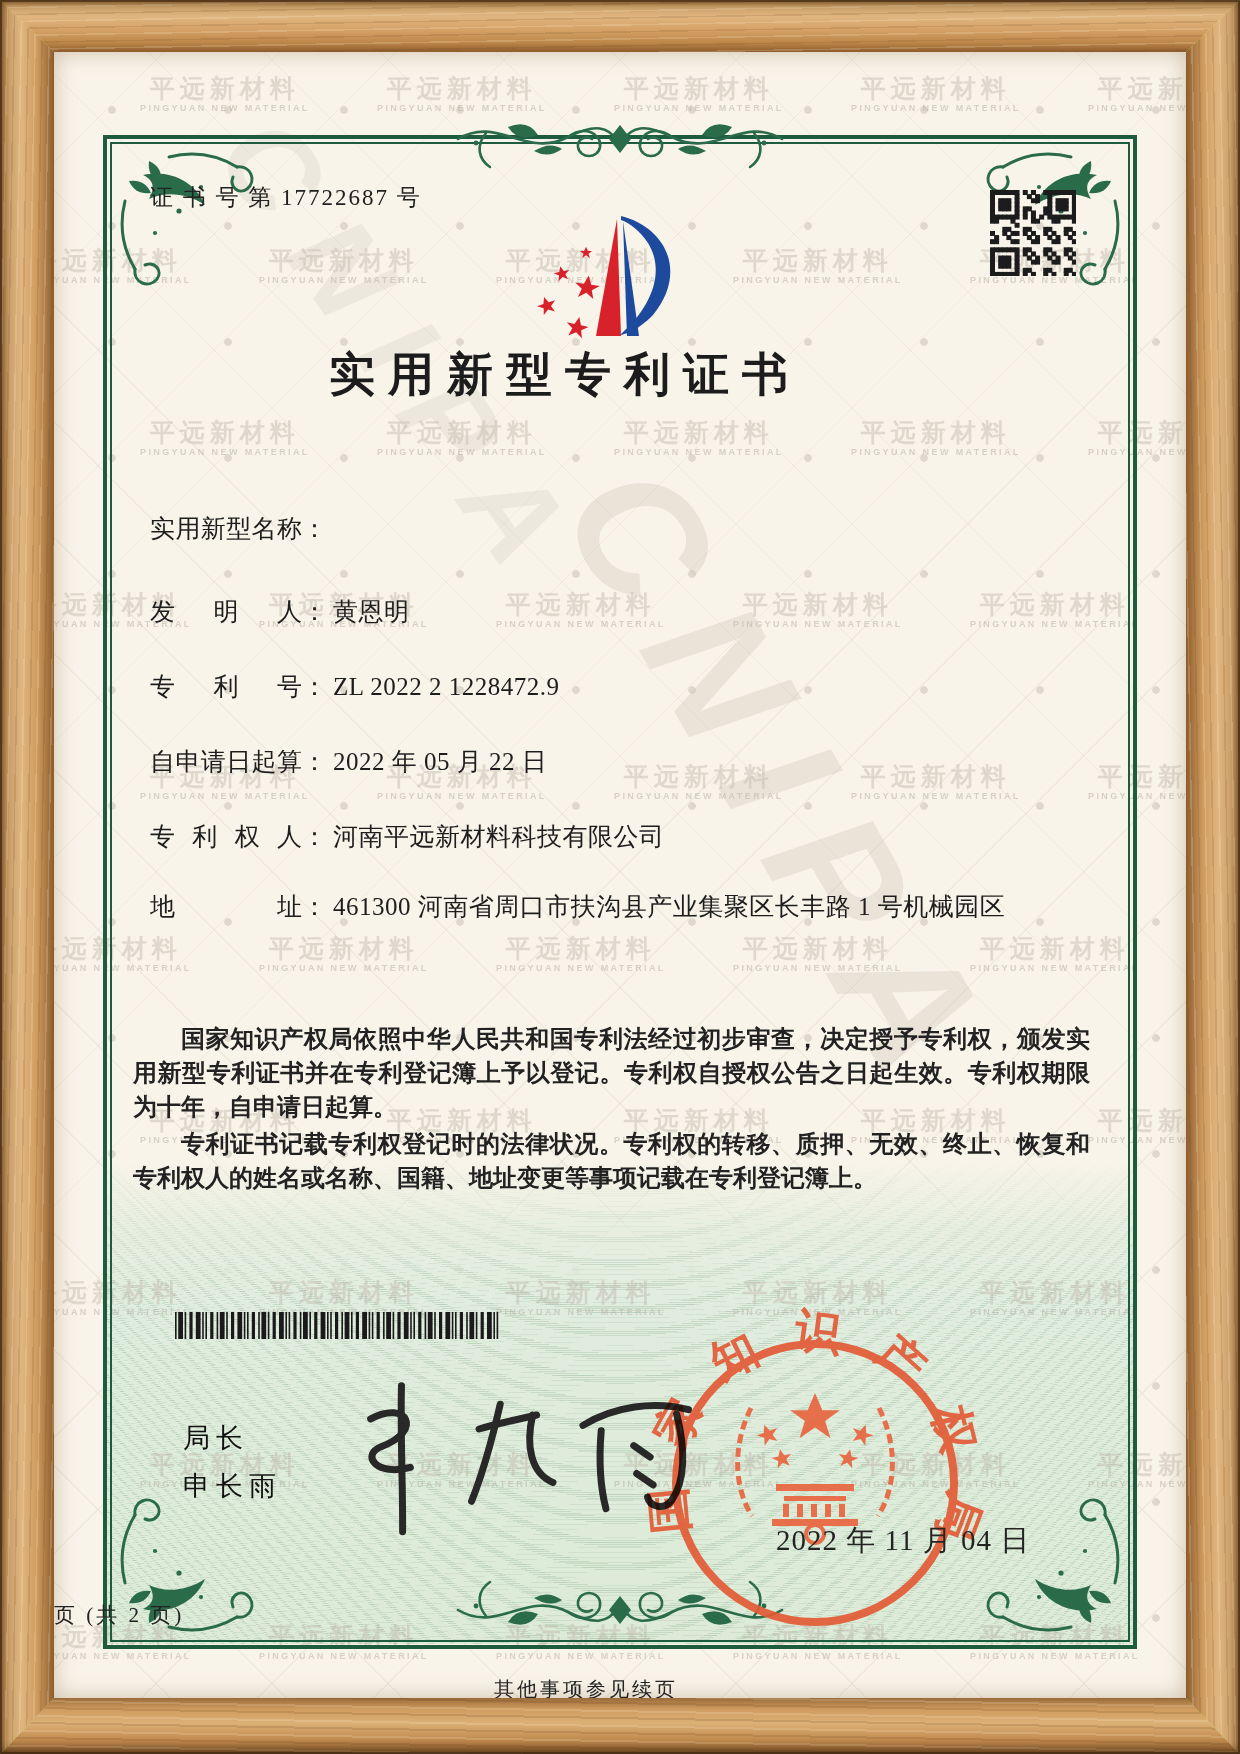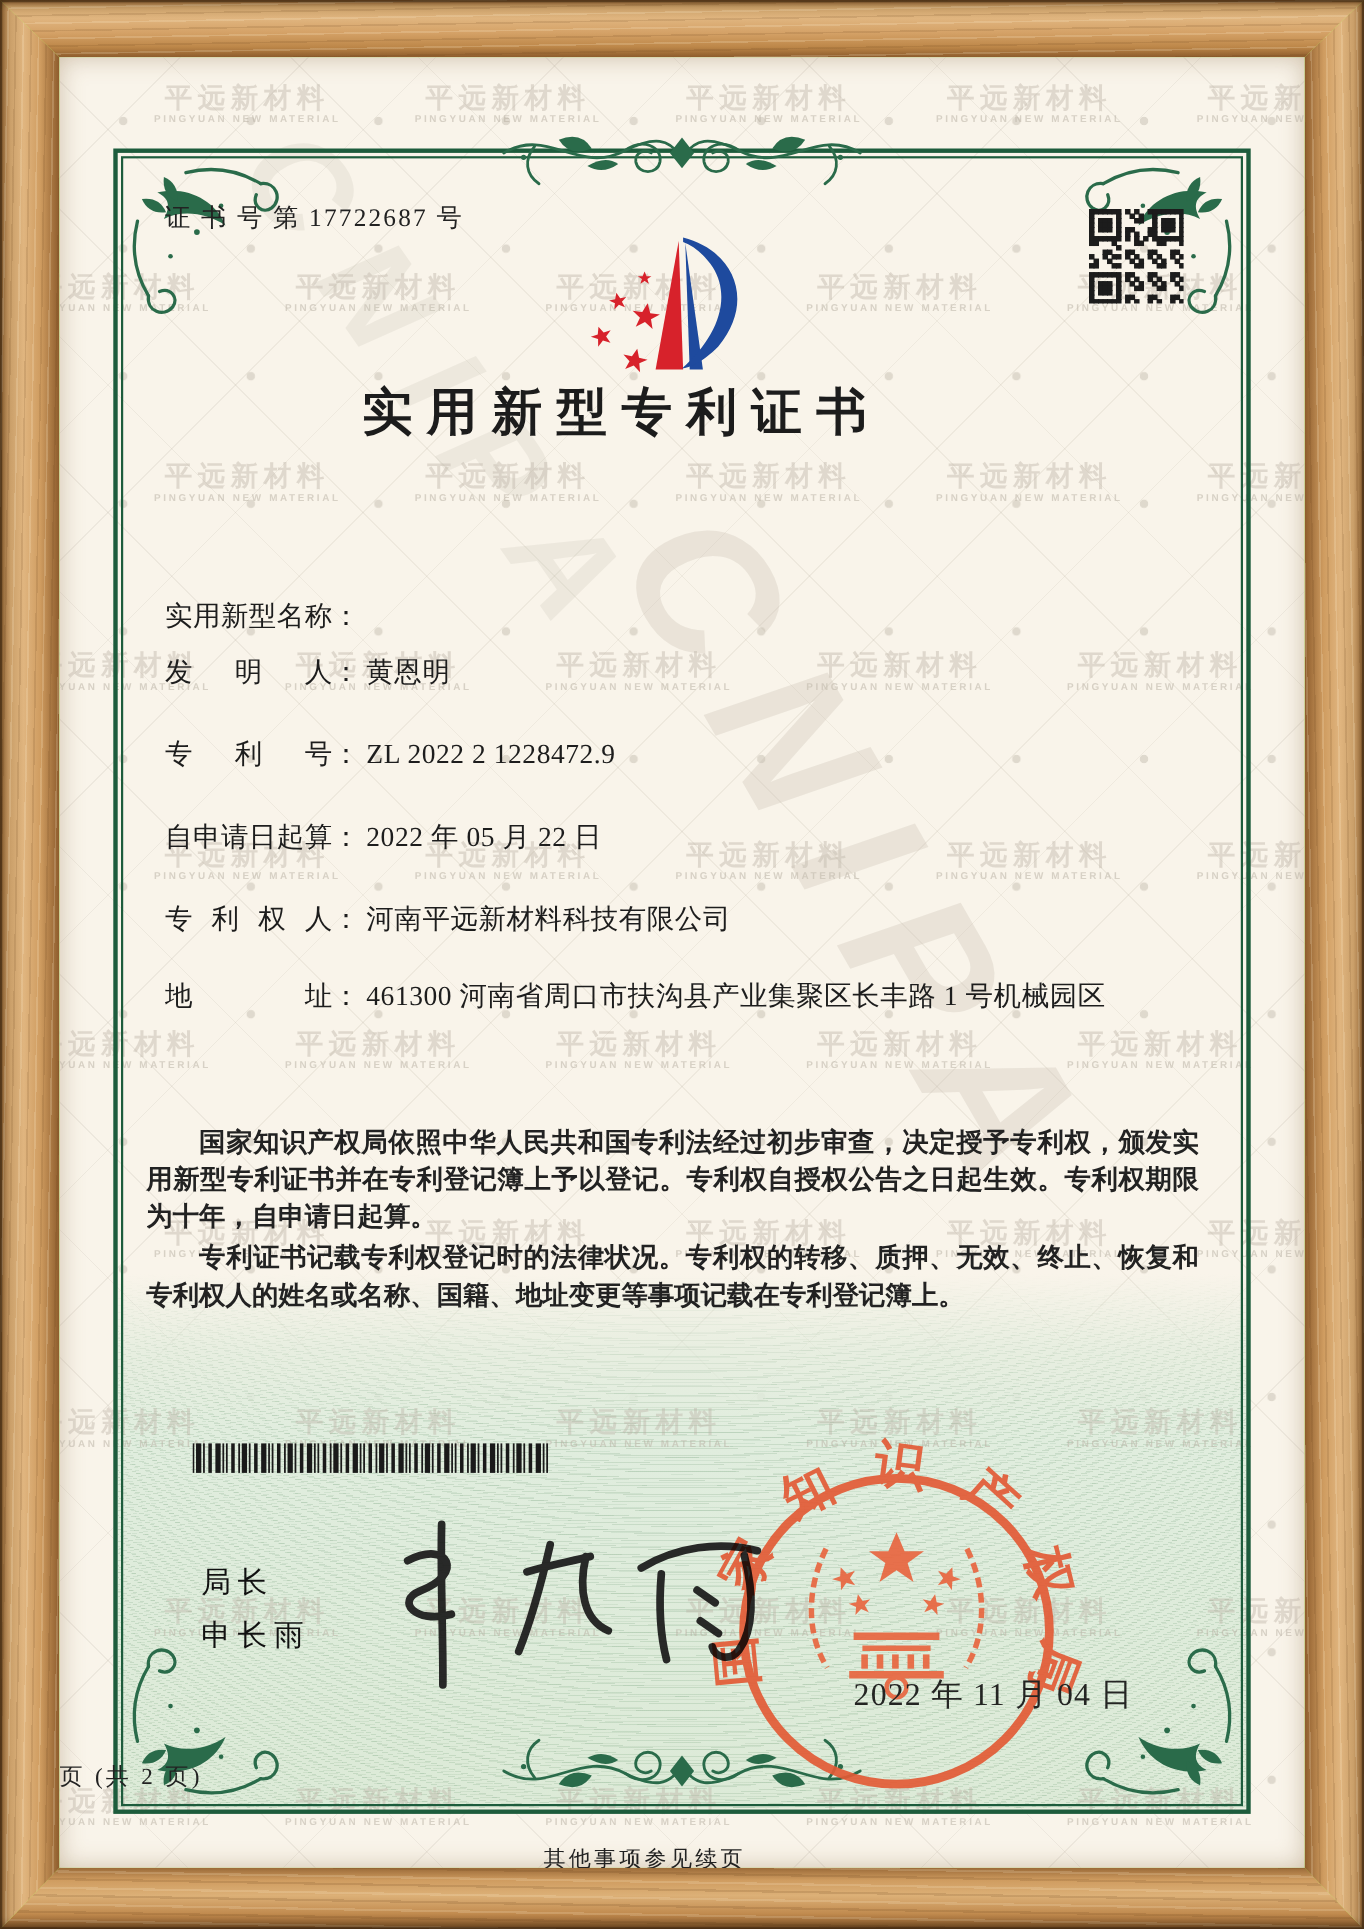--- a/index.html
+++ b/index.html
@@ -574,21 +574,21 @@
           <rect x="40.95" y="81.90" width="5" height="5"></rect>
           <rect x="53.24" y="81.90" width="5" height="5"></rect>
           <rect x="61.43" y="81.90" width="5" height="5"></rect>
           <rect x="73.71" y="81.90" width="5" height="5"></rect>
           <rect x="81.90" y="81.90" width="5" height="5"></rect>
         </g>
       </svg>
 
     <div class="title">实用新型专利证书</div>
 
-    <div class="frow" style="top:544px">
+    <div class="frow" style="top:512px">
       <span class="flabel">实用新型名称</span>
         <span class="fcolon">：</span>
     </div>
     <div class="frow" style="top:595px">
       <span class="flabel">发明人</span>
         <span class="fcolon">：</span>
         <span class="fvalue">黄恩明</span>
     </div>
     <div class="frow" style="top:670px">
       <span class="flabel">专利号</span>

